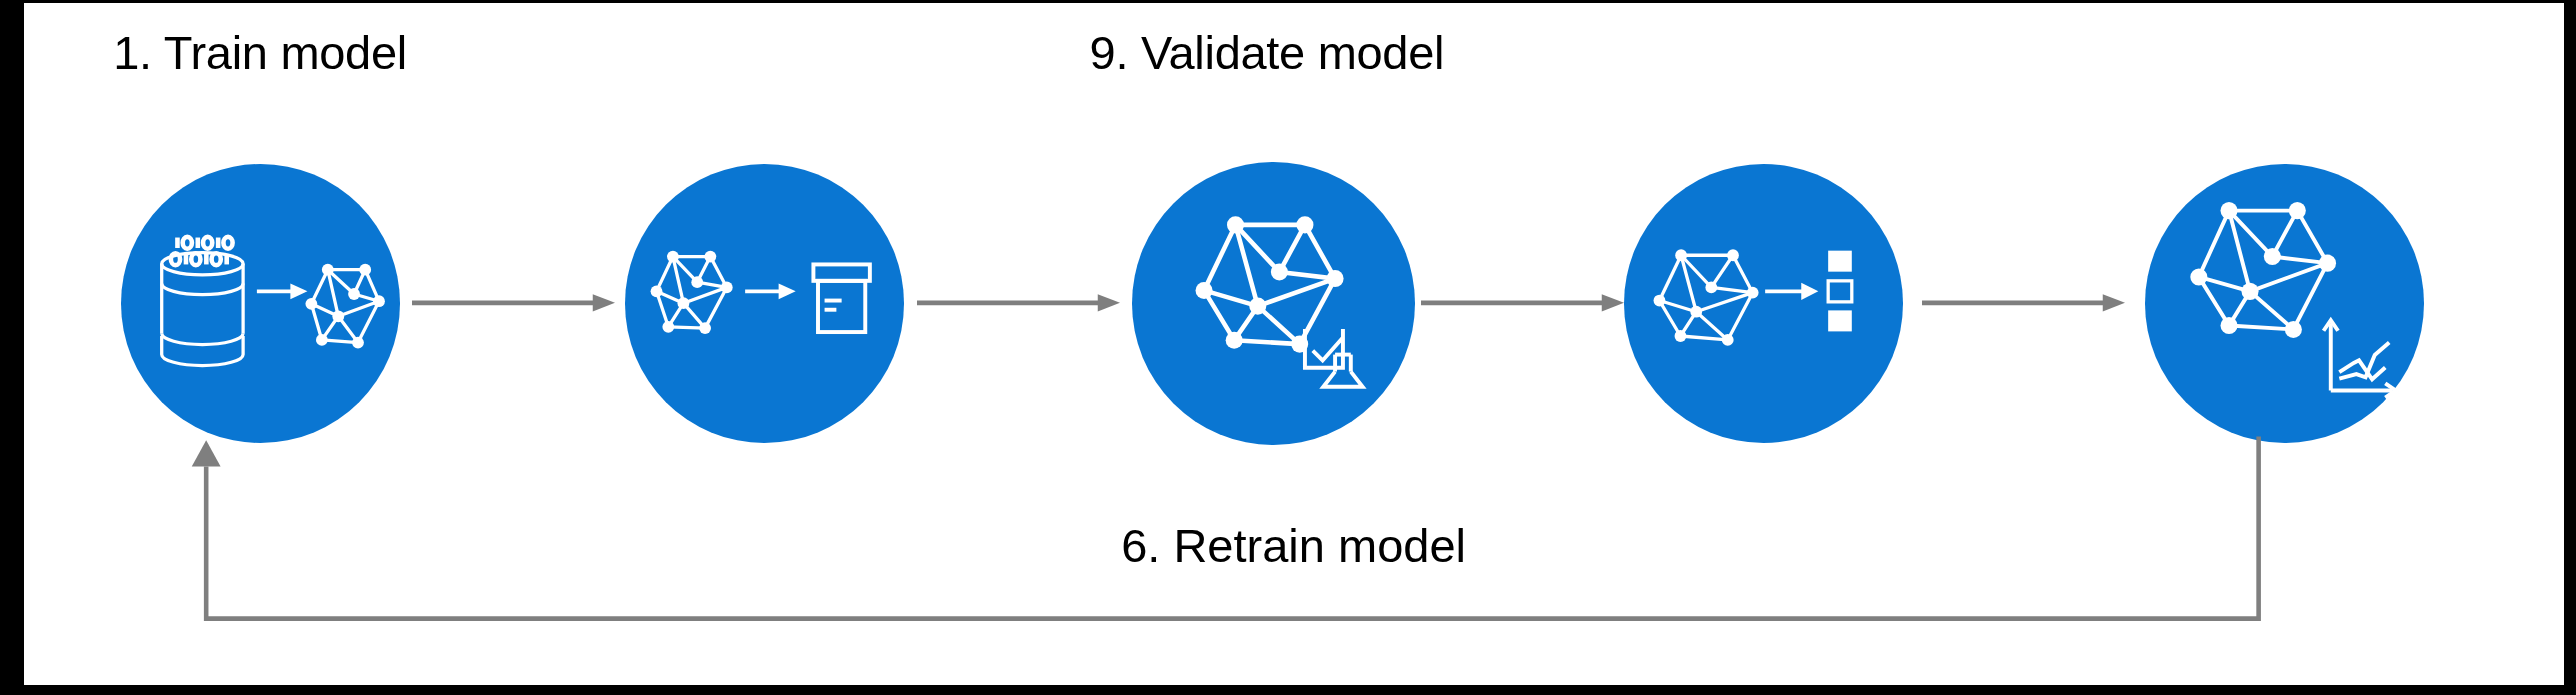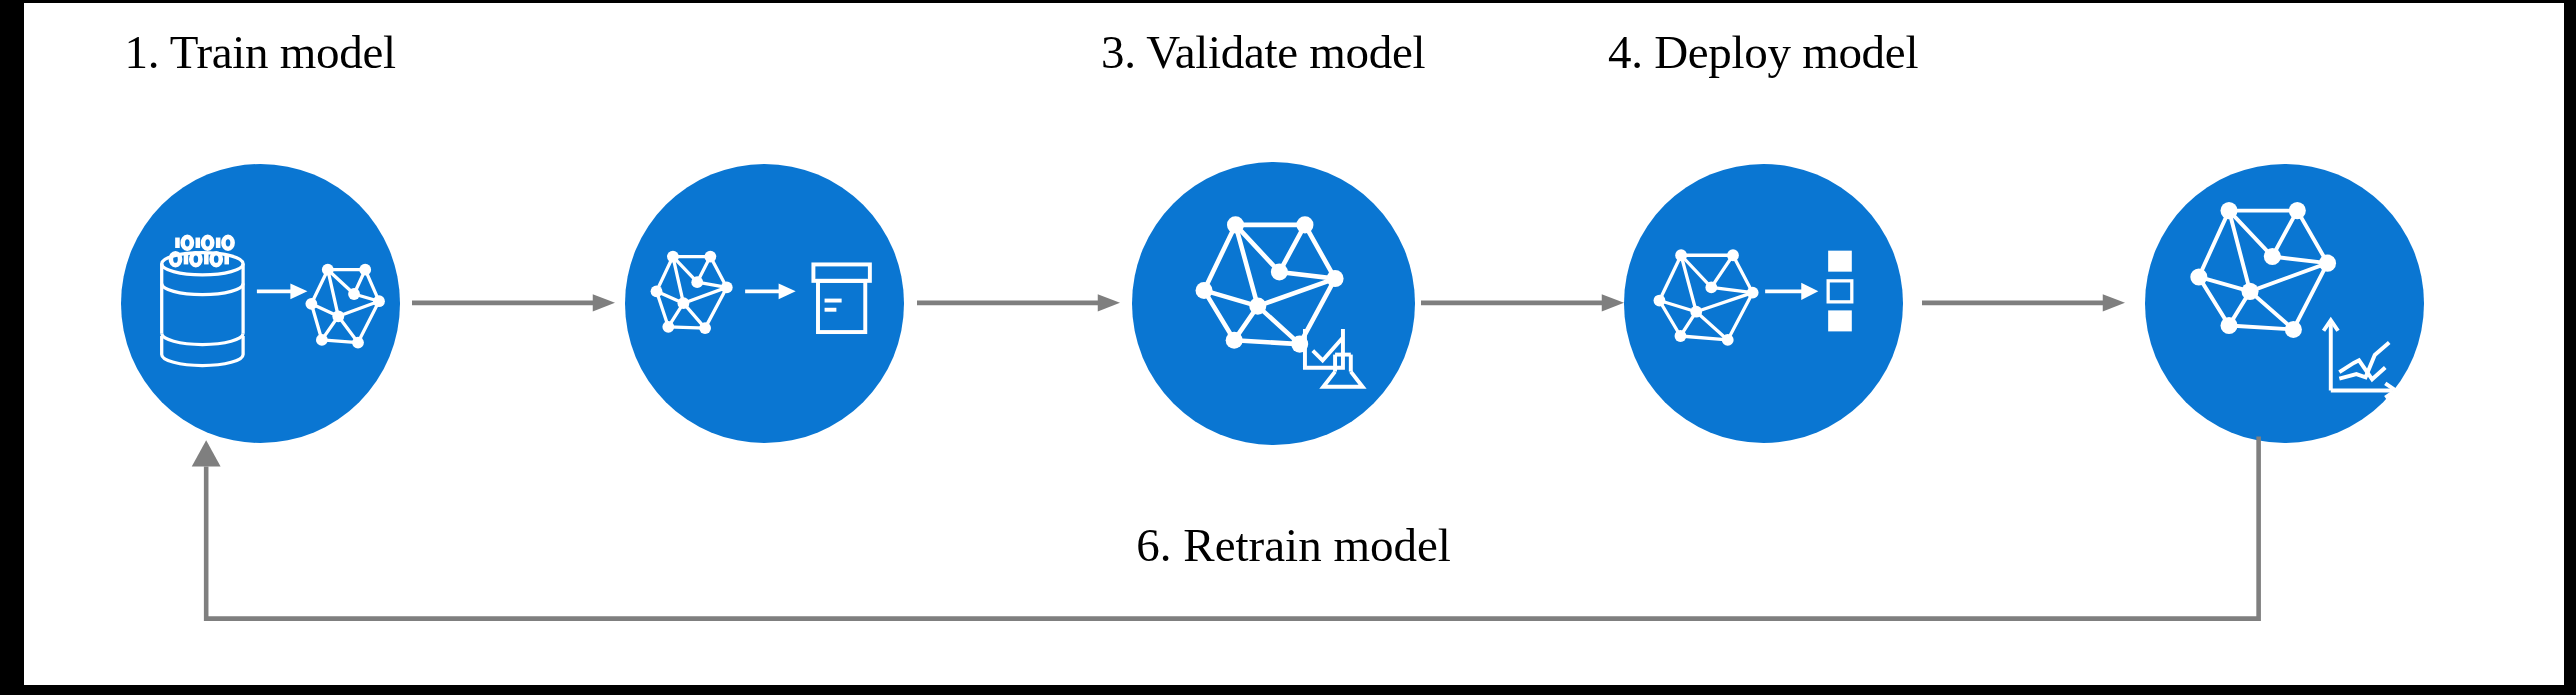--- a/index.html
+++ b/index.html
@@ -7,21 +7,21 @@
     margin: 0;
     padding: 0;
     background: #000000;
   }
   .frame {
     position: relative;
     width: 2576px;
     height: 695px;
     background: #000000;
     overflow: hidden;
-    font-family: Liberation Serif, serif;
+    font-family: Liberation Sans, sans-serif;
   }
   .canvas {
     position: absolute;
     left: 23.6px;
     top: 3.3px;
     width: 2540px;
     height: 682px;
     background: #ffffff;
     overflow: hidden;
   }
@@ -205,21 +205,21 @@
     </div>
 
     <div class="flow-arrow" style="left:893px; top:290px; width:203px;">
       <svg viewBox="0 0 310 30" xmlns="http://www.w3.org/2000/svg" preserveAspectRatio="none">
         <line x1="0" y1="15" x2="282" y2="15" stroke="#7f7f7f" stroke-width="7"></line>
         <polygon points="276,2 310,15 276,28" fill="#7f7f7f"></polygon>
       </svg>
     </div>
 
     <div class="step" style="left:1066px; width:347px;">
-      <div class="step-label">3. Validate model</div>
+      <div class="step-label">9. Validate model</div>
       <div class="bubble" style="left:42px; top:159px; width:283px; height:283px;">
         <svg viewBox="0 0 432 432" xmlns="http://www.w3.org/2000/svg">
           <g stroke="#ffffff" stroke-width="7" fill="#ffffff">
             <g stroke-linecap="round">
               <line x1="158" y1="96" x2="264" y2="96"></line>
               <line x1="158" y1="96" x2="110" y2="196"></line>
               <line x1="158" y1="96" x2="192" y2="220"></line>
               <line x1="158" y1="96" x2="225" y2="168"></line>
               <line x1="264" y1="96" x2="225" y2="168"></line>
               <line x1="264" y1="96" x2="310" y2="178"></line>
@@ -255,21 +255,20 @@
     </div>
 
     <div class="flow-arrow" style="left:1397px; top:290px; width:203px;">
       <svg viewBox="0 0 310 30" xmlns="http://www.w3.org/2000/svg" preserveAspectRatio="none">
         <line x1="0" y1="15" x2="282" y2="15" stroke="#7f7f7f" stroke-width="7"></line>
         <polygon points="276,2 310,15 276,28" fill="#7f7f7f"></polygon>
       </svg>
     </div>
 
     <div class="step" style="left:1566px; width:347px;">
-      <div class="step-label">4. Deploy model</div>
       <div class="bubble" style="left:34px; top:161px; width:279px; height:279px;">
         <svg viewBox="0 0 425 425" xmlns="http://www.w3.org/2000/svg">
           <g stroke="#ffffff" stroke-width="5" fill="#ffffff">
             <g stroke-linecap="round">
               <line x1="87" y1="139" x2="166" y2="139"></line>
               <line x1="87" y1="139" x2="54" y2="208"></line>
               <line x1="87" y1="139" x2="110" y2="225"></line>
               <line x1="87" y1="139" x2="133" y2="188"></line>
               <line x1="166" y1="139" x2="133" y2="188"></line>
               <line x1="166" y1="139" x2="196" y2="196"></line>

